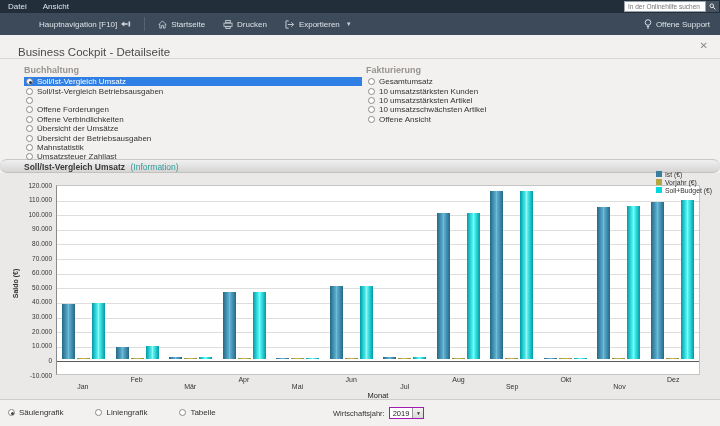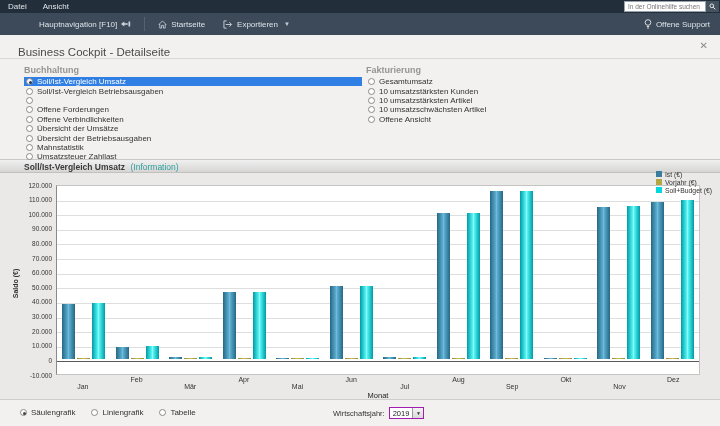--- a/index.html
+++ b/index.html
@@ -31,21 +31,21 @@
   .lists-row { display:flex; height:100px; padding:6px 0 0 24px; }
   .list-col-left { width:338px; }
   .list-col-right { width:220px; margin-left:4px; }
   .list-label { font-size:9px; font-weight:bold; color:#979490; margin-bottom:2px; }
   .radio-row { display:flex; align-items:center; gap:4px; height:9.4px; padding-left:2px; font-size:8px; color:#333; cursor:default; }
   .radio-row.selected { background:#2f7fe4; color:#fff; }
   .radio { width:7px; height:7px; min-width:7px; border-radius:50%; border:1px solid #8a8a8a; background:#fff; position:relative; }
   .radio.checked::after { content:""; position:absolute; left:1.5px; top:1.5px; width:3px; height:3px; border-radius:50%; background:#1c3c5e; }
 
   
-  .chart-header { height:14px; line-height:14px; background:linear-gradient(#f0f0f0,#d6d5d4); border-top:1px solid #c9c8c7; border-bottom:1px solid #c2c1c0; padding-left:24px; font-size:8.5px; }
+  .chart-header { height:14px; line-height:14px; background:linear-gradient(#f0f0f0,#d6d5d4); border-top:1px solid #c9c8c7; border-bottom:1px solid #c2c1c0; padding-left:24px; font-size:8.5px;border-radius:7px; }
   .chart-title { font-weight:bold; color:#3a3a3a; }
   .chart-subtitle { color:#2f9e9e; margin-left:3px; }
 
   .chart-region { position:relative; background:#ebe9e8; padding-top:12px; height:226px; }
   .legend { position:absolute; top:-3px; right:8px; z-index:5; }
   .legend-row { display:flex; align-items:center; gap:3px; height:8px; }
   .swatch { width:6px; height:6px; display:inline-block; }
   .legend-label { font-size:6.8px; color:#333; white-space:nowrap; }
 
   .plot-row { display:flex; margin-right:20px; }
@@ -62,21 +62,21 @@
   .bar0 { background:linear-gradient(90deg,#256785 0%,#58a9ca 42%,#6fbcda 50%,#58a9ca 58%,#256785 100%); }
   .bar1 { background:linear-gradient(90deg,#948a35 0%,#c8bc55 50%,#948a35 100%); }
   .bar2 { background:linear-gradient(90deg,#009aa4 0%,#4df0f0 42%,#8ffafa 50%,#4df0f0 58%,#009aa4 100%); }
 
   .xlabels { position:relative; height:16px; margin-left:56px; margin-right:20px; }
   .xlab { position:absolute; transform:translateX(-50%); font-size:7px; color:#333; }
   .xaxis-title { margin-left:56px; margin-right:20px; text-align:center; font-size:7.5px; font-weight:normal; color:#222; }
 
   
   .footer { position:relative; height:27px; border-top:1px solid #cfcdcb; background:#f3f1f0; }
-  .view-radios { position:absolute; left:20px; top:8px; display:flex; gap:16px; }
+  .view-radios { position:absolute; left:8px; top:8px; display:flex; gap:32px; }
   .view-radios .radio-row { height:9px; padding-left:0; }
   .view-radios .radio.checked::after { background:#444; }
   .combo-field { position:absolute; display:flex; align-items:center; gap:4px; font-size:7.5px; color:#333; }
   .wj-field { left:333px; top:7px; }
   .zt-field { left:495px; top:7px; }
   .combo { display:flex; border:1px solid #a21caf; background:#fff; height:12px; align-items:center; }
   .combo-value { padding:0 3px; font-size:7.5px; color:#222; white-space:nowrap; }
   .combo-btn { width:11px; height:100%; background:linear-gradient(#f4f4f4,#d8d8d8); border-left:1px solid #9a9a9a; display:flex; align-items:center; justify-content:center; font-size:5px; color:#333; }
 </style>
 </head>
@@ -109,20 +109,30 @@
       </span>
     </div>
     <div class="tool-sep"></div>
     <div class="tool-item">
       <span>
         <svg class="icon-svg" width="9" height="9" viewBox="0 0 10 10">
             <path d="M5 1 L9 5 L8 5 L8 9 L6 9 L6 6 L4 6 L4 9 L2 9 L2 5 L1 5 Z" fill="none" stroke="#cfd6dc" stroke-width="0.9"></path>
           </svg>
       </span>
       <span>Startseite</span>
+    </div>
+    <div class="tool-item">
+      <span>
+        <svg class="icon-svg" width="10" height="9" viewBox="0 0 11 10">
+            <rect x="3" y="0.5" width="5" height="2.5" fill="none" stroke="#cfd6dc" stroke-width="0.9"></rect>
+            <rect x="1" y="3.5" width="9" height="3.5" fill="none" stroke="#cfd6dc" stroke-width="0.9"></rect>
+            <rect x="3" y="7.5" width="5" height="2" fill="none" stroke="#cfd6dc" stroke-width="0.9"></rect>
+          </svg>
+      </span>
+      <span>Drucken</span>
     </div>
     <div class="tool-item">
       <span>
         <svg class="icon-svg" width="10" height="9" viewBox="0 0 11 10">
             <path d="M4 1 L1 1 L1 9 L4 9" fill="none" stroke="#cfd6dc" stroke-width="1"></path>
             <line x1="3" y1="5" x2="9" y2="5" stroke="#cfd6dc" stroke-width="1"></line>
             <path d="M7 2.5 L9.5 5 L7 7.5" fill="none" stroke="#cfd6dc" stroke-width="1"></path>
           </svg>
       </span>
       <span>Exportieren</span>

